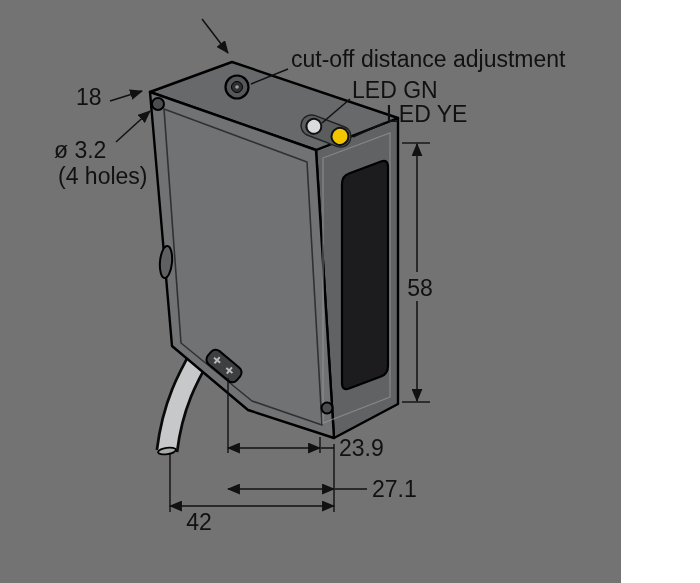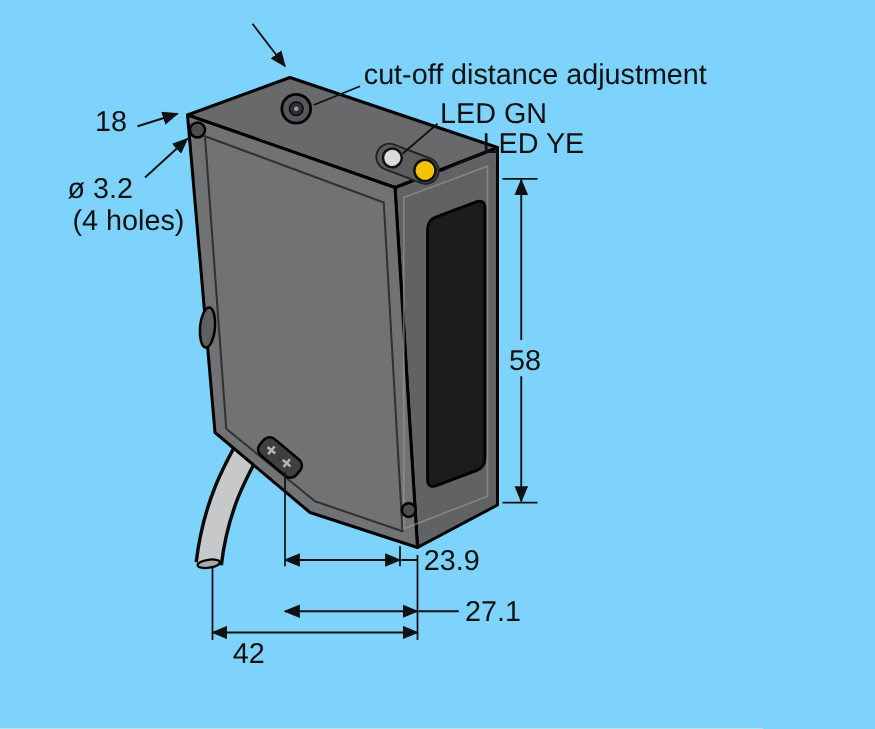--- a/index.html
+++ b/index.html
@@ -1,16 +1,16 @@
 <!DOCTYPE html>
 <html><head>
 <meta charset="utf-8">
 <style>
   html,body{margin:0;padding:0;background:#ffffff;}
-  .stage{position:relative;width:700px;height:583px;background:#7dd3fc;overflow:hidden;}
+  .stage{position:relative;width:621px;height:583px;background:#737373;overflow:hidden;}
   svg{display:block;}
   text{font-family:"Liberation Sans","DejaVu Sans",sans-serif;font-size:23px;fill:#111;}
   .thin{stroke:#111;stroke-width:1.5;fill:none;}
   .ext{stroke:#111;stroke-width:1.4;fill:none;}
   .body-edge{stroke:#000;stroke-width:2.4;stroke-linejoin:round;}
 </style>
 </head>
 <body>
 
 <div class="stage">

